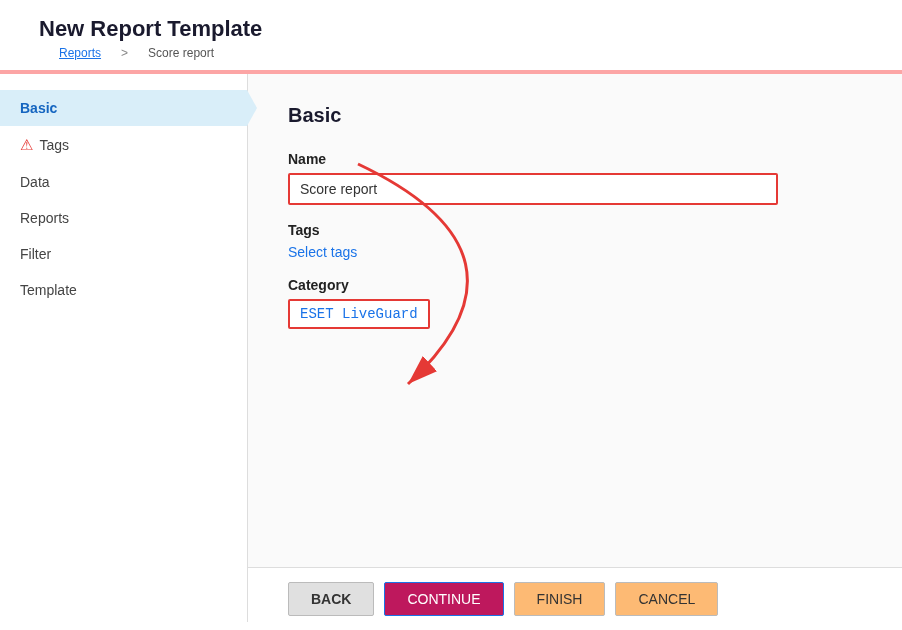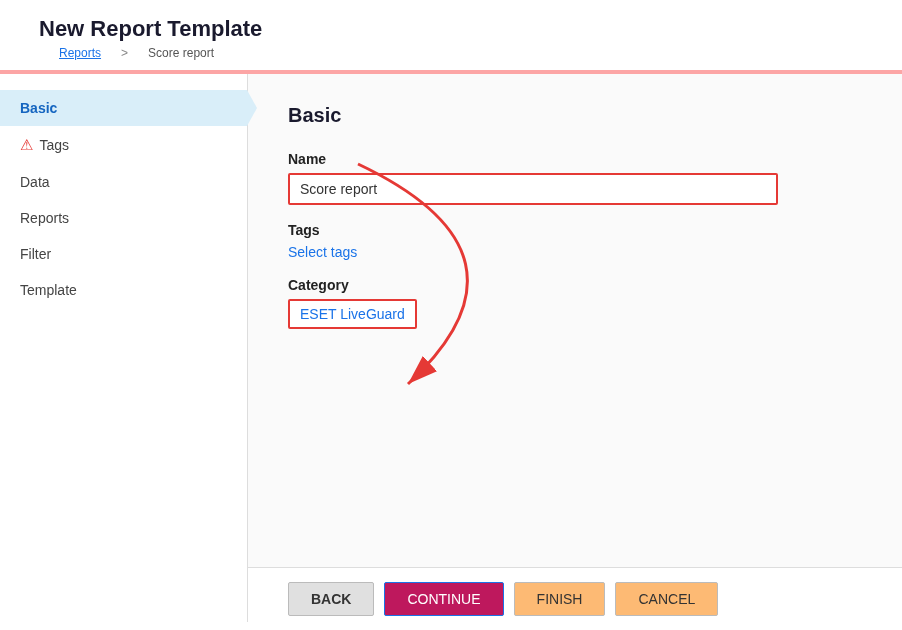--- a/index.html
+++ b/index.html
@@ -126,20 +126,21 @@
     }
 
     .category-value {
       display: inline-block;
       border: 2px solid #e53935;
       padding: 5px 10px;
       border-radius: 2px;
       color: #1a73e8;
       font-size: 14px;
       background: #fff;
+      font-family: Liberation Mono, monospace;
     }
 
     
     .arrow-overlay {
       position: absolute;
       top: 0;
       left: 0;
       pointer-events: none;
       width: 100%;
       height: 100%;

